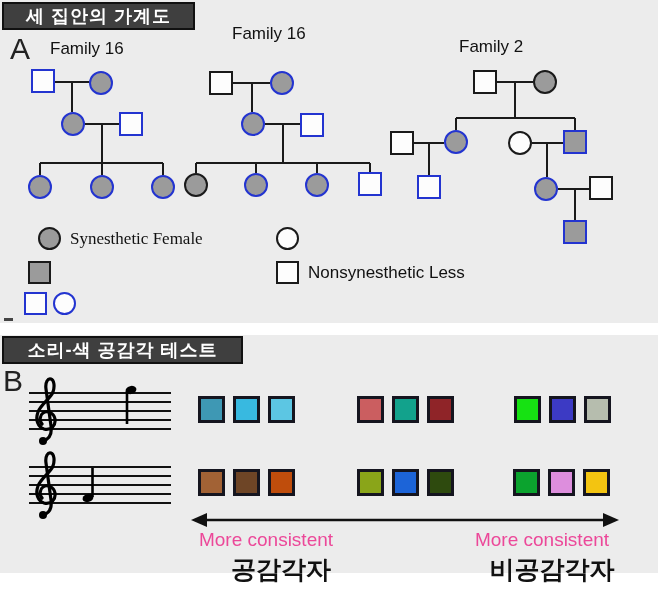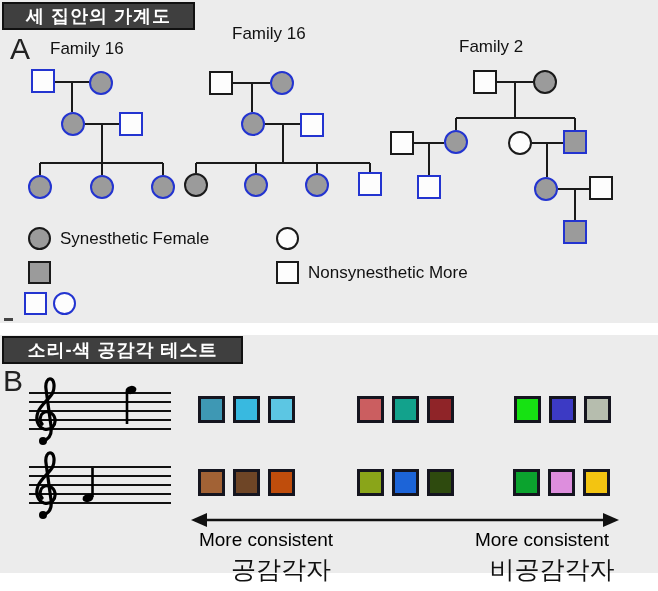--- a/index.html
+++ b/index.html
@@ -22,22 +22,22 @@
   .person.circle{border-radius:50%;}
   .pline{position:absolute;background:#1a1a1a;}
   .legend-row{position:absolute;display:flex;align-items:center;gap:9px;}
   .legend-sym{box-sizing:border-box;width:23px;height:23px;border:2.5px solid #1a1a1a;flex:0 0 auto;}
   .legend-sym.circle{border-radius:50%;}
   .legend-sym.gray{background:#9b9b9b;}
   .legend-sym.white{background:#fdfdfd;}
   .legend-sym.blue{border-color:#2334d0;background:#fdfdfd;}
   .legend-label{font-size:17px;color:#111;white-space:nowrap;}
   .color-square{position:absolute;box-sizing:border-box;width:27px;height:27px;border:3px solid #15151f;}
-  .axis-label{position:absolute;font-size:19px;color:#000000;text-align:center;}
-  .group-label{position:absolute;font-size:25px;font-weight:normal;color:#111;text-align:center;}
+  .axis-label{position:absolute;font-size:19px;color:#ec4899;text-align:center;}
+  .group-label{position:absolute;font-size:25px;font-weight:bold;color:#111;text-align:center;}
   .staff-svg{position:absolute;left:27px;}
   #stray-mark{position:absolute;left:4px;top:318px;width:9px;height:3px;background:#444;}
 </style>
 </head>
 <body>
 
 <div class="panel-bg" id="panelA-bg"></div>
 <div class="panel-bg" id="panelB-bg"></div>
 
 <div class="title-bar" id="titleA">
@@ -98,37 +98,37 @@
     <div class="person" style="left: 390px; top: 131px; background: rgb(253, 253, 253); border: 2.5px solid rgb(26, 26, 26);"></div>
     <div class="person circle" style="left: 444px; top: 130px; background: rgb(155, 155, 155); border: 2.5px solid rgb(35, 52, 208);"></div>
     <div class="person circle" style="left: 508px; top: 131px; background: rgb(253, 253, 253); border: 2.5px solid rgb(26, 26, 26);"></div>
     <div class="person" style="left: 563px; top: 130px; background: rgb(155, 155, 155); border: 2.5px solid rgb(35, 52, 208);"></div>
     <div class="person" style="left: 417px; top: 175px; background: rgb(253, 253, 253); border: 2.5px solid rgb(35, 52, 208);"></div>
     <div class="person circle" style="left: 534px; top: 177px; background: rgb(155, 155, 155); border: 2.5px solid rgb(35, 52, 208);"></div>
     <div class="person" style="left: 589px; top: 176px; background: rgb(253, 253, 253); border: 2.5px solid rgb(26, 26, 26);"></div>
     <div class="person" style="left: 563px; top: 220px; background: rgb(155, 155, 155); border: 2.5px solid rgb(35, 52, 208);"></div>
   </div>
 
-<div class="legend-row" style="left:28px;top:227px;">
+<div class="legend-row" style="left:38px;top:227px;font-family:Liberation Serif, serif;">
   <div class="legend-sym circle gray"></div>
   <div class="legend-label">Synesthetic Female</div>
 </div>
 <div class="legend-row" style="left:28px;top:261px;">
   <div class="legend-sym gray"></div>
 </div>
 <div class="legend-row" style="left:24px;top:292px;gap:6px;">
   <div class="legend-sym blue"></div>
   <div class="legend-sym blue circle"></div>
 </div>
 <div class="legend-row" style="left:276px;top:227px;">
   <div class="legend-sym circle white"></div>
 </div>
 <div class="legend-row" style="left:276px;top:261px;">
   <div class="legend-sym white"></div>
-  <div class="legend-label">Nonsynesthetic More</div>
+  <div class="legend-label">Nonsynesthetic Less</div>
 </div>
 
 <div id="stray-mark"></div>
 
 <div class="title-bar" id="titleB">
   <span>소리-색 공감각 테스트</span>
 </div>
 <div class="panel-letter" id="letterB">B</div>
 
 <svg class="staff-svg" style="top:377px;" width="146" height="86" viewBox="0 0 146 86">

